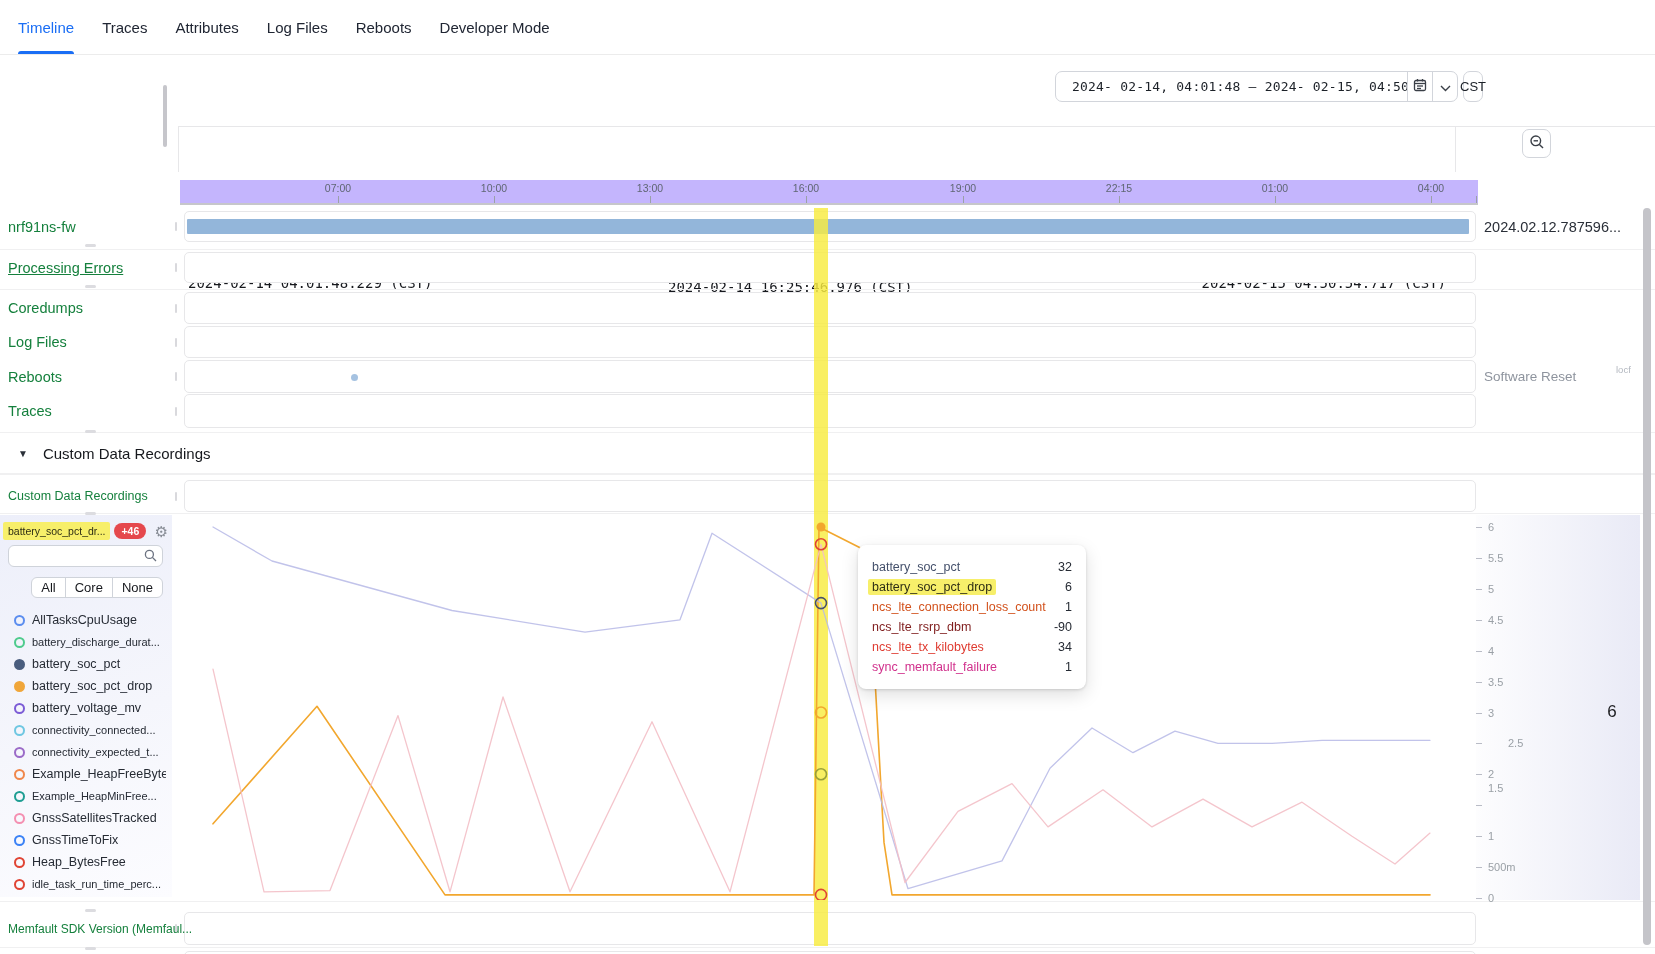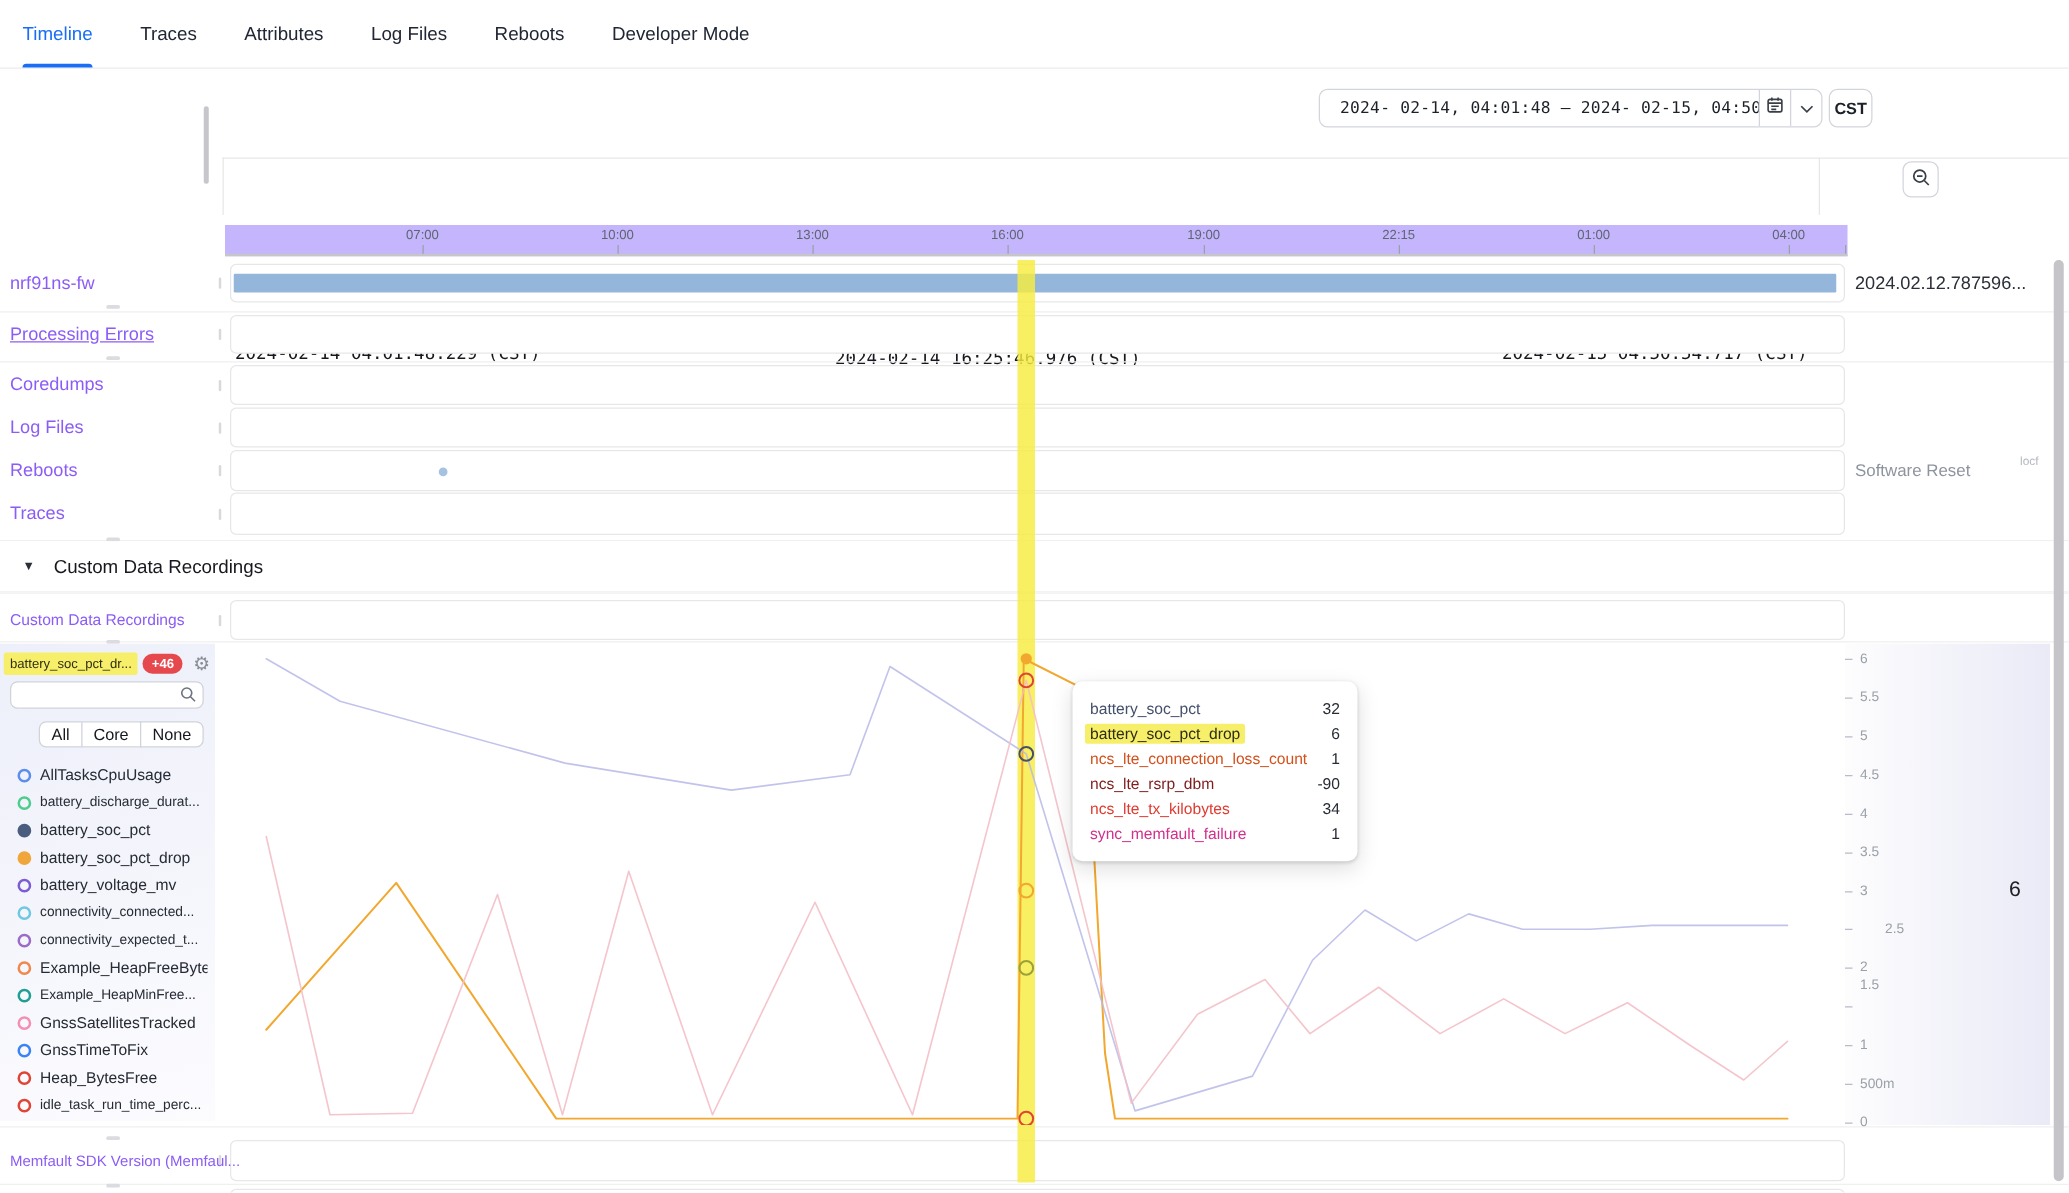--- a/index.html
+++ b/index.html
@@ -3,33 +3,33 @@
 <meta charset="utf-8">
 <style>
   * { margin:0; padding:0; box-sizing:border-box; }
   html,body { width:1655px; height:954px; }
   body { position:relative; overflow:hidden; background:#fff; color:#1f2430;
          font-family:"Liberation Sans", sans-serif; }
   .mono { font-family:"DejaVu Sans Mono", monospace; }
 
   
   .tabbar { position:absolute; left:0; top:0; right:0; height:55px; background:#fff;
-            border-bottom:1px solid #ececec; display:flex; align-items:stretch; gap:38px; padding-left:18px; z-index:3;}
+            border-bottom:1px solid #ececec; display:flex; align-items:stretch; gap:28px; padding-left:18px; z-index:3;}
   .tab { display:flex; align-items:center; font-size:15px; font-weight:500; color:#202633; position:relative; cursor:pointer; }
   .tab.active { color:#1a6ef5; }
   .tab.active::after { content:""; position:absolute; left:0; right:0; bottom:0; height:3px; background:#1a6ef5; border-radius:3px 3px 0 0; }
 
   
   .datebox { position:absolute; left:1055px; top:71px; width:403px; height:31px; background:#fff;
              border:1px solid #d2d5db; border-radius:7px; display:flex; align-items:stretch; z-index:3;}
   .datebox .dtext { flex:1; display:flex; align-items:center; padding-left:16px; font-size:13px; color:#1c2128; letter-spacing:.2px; white-space:nowrap; overflow:hidden;}
   .datebox .seg { width:25px; border-left:1px solid #d2d5db; display:flex; align-items:center; justify-content:center; cursor:pointer; color:#3a3f47;}
   .btn { position:absolute; background:#fff; border:1px solid #d2d5db; border-radius:7px;
          display:flex; align-items:center; justify-content:center; cursor:pointer; color:#1c2128; z-index:3;}
-  .cstbtn { left:1463px; top:71px; width:35px; height:31px; font-size:13px; font-weight:700; }
+  .cstbtn { left:1463px; top:71px; width:20px; height:31px; font-size:13px; font-weight:400; }
   .zoombtn { left:1522px; top:129px; width:29px; height:29px; }
 
   
   .tl-header { position:absolute; left:0; top:126px; right:0; height:46px; background:#fff; }
   .tl-border { position:absolute; left:178px; top:126px; right:0; height:1px; background:#e7e7e9; }
   .vdiv { position:absolute; width:1px; background:#e7e7e9; }
   .hdr-label { font-size:13px; font-weight:700; color:#16181d; line-height:16px;}
   .hdr-time { font-size:14px; color:#16181d; line-height:20px;}
   .start-block { position:absolute; left:188px; top:131px; }
   .end-block { position:absolute; right:209px; top:131px; text-align:right; }
@@ -37,21 +37,21 @@
 
   
   .axisband { position:absolute; left:180px; top:180px; width:1298px; height:25px; background:#c4b5fd;
               border-bottom:2px solid #c6c6ca; }
   .xtick { position:absolute; bottom:0; width:0; }
   .xtick .lbl { position:absolute; bottom:9px; left:0; transform:translateX(-50%); font-size:10.5px; color:#5f6673; white-space:nowrap;}
   .xtick .ln { position:absolute; bottom:0; left:-0.5px; width:1px; height:7px; background:#9aa0a8; }
 
   
   .row-track { position:absolute; left:184px; width:1292px; background:#fff; border:1px solid #e7e7e9; border-radius:5px; }
-  .row-label { position:absolute; left:8px; display:flex; align-items:center; font-size:14.5px; color:#8b5cf6; white-space:nowrap;}
+  .row-label { position:absolute; left:8px; display:flex; align-items:center; font-size:14.5px; color:#15803d; white-space:nowrap;}
   .row-tick { position:absolute; left:175px; width:2px; height:9px; background:#d9d9dd; border-radius:1px;}
   .fw-bar { position:absolute; left:2px; top:7px; right:6px; bottom:7px; background:#93b6da; border-radius:1px;}
   .reboot-dot { position:absolute; width:7px; height:7px; border-radius:50%; background:#8fb3d9; opacity:.8;}
   .row-annot { position:absolute; left:1484px; font-size:14.5px; color:#2a2f38; display:flex; align-items:center; white-space:nowrap;}
   .sw-reset { position:absolute; left:1484px; font-size:13.5px; color:#8e949e; display:flex; align-items:center;}
   .locf { position:absolute; left:1616px; font-size:9.5px; color:#b3b8c0;}
   .divider { position:absolute; left:0; right:0; height:1px; background:#f0f0f1; }
   .dash { position:absolute; width:11px; height:3px; background:#dcdce0; border-radius:2px; left:85px;}
 
   

